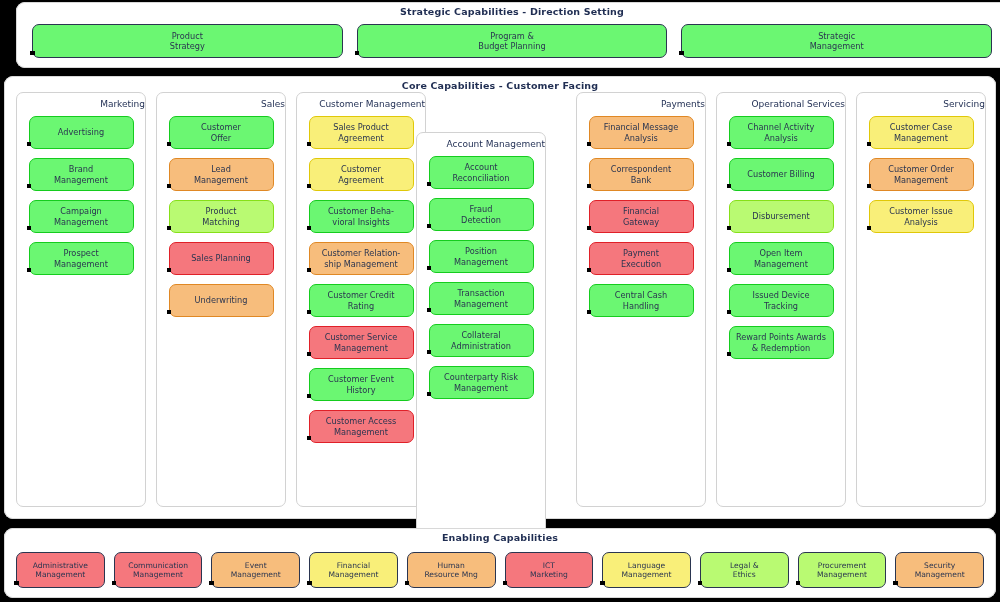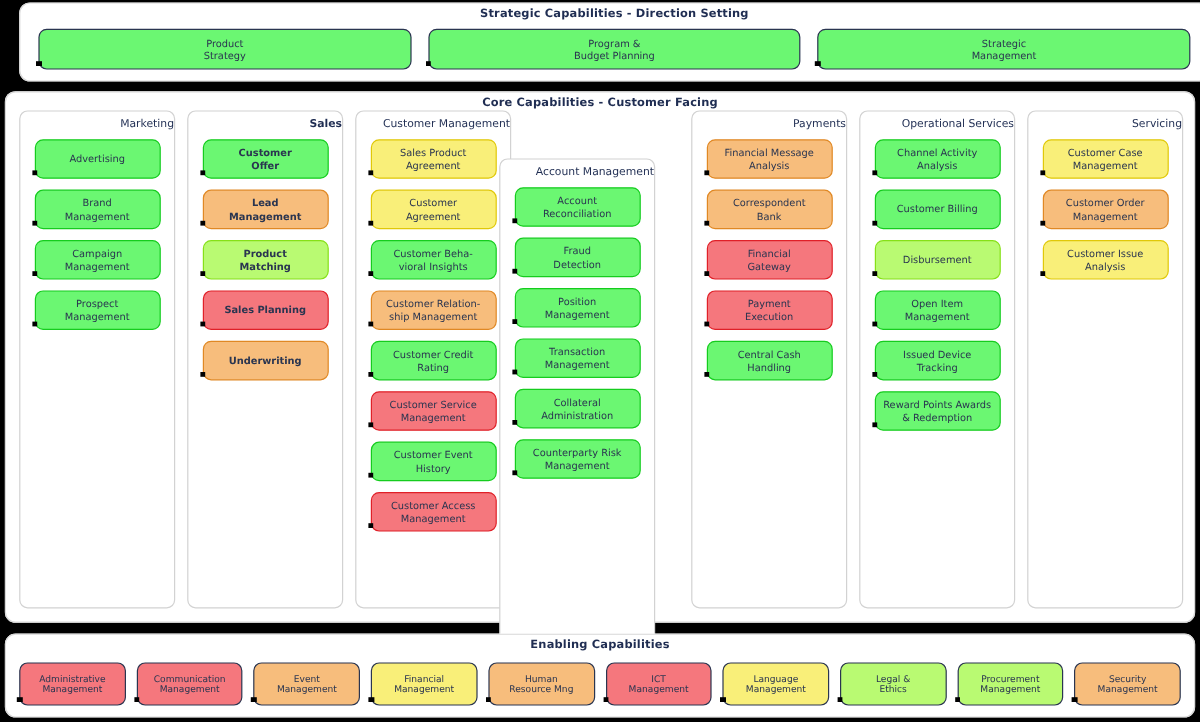--- a/index.html
+++ b/index.html
@@ -180,21 +180,21 @@
         <div class="group-body">
           <div class="cap c-green">Advertising</div>
           <div class="cap c-green">Brand
 Management</div>
           <div class="cap c-green">Campaign
 Management</div>
           <div class="cap c-green">Prospect
 Management</div>
         </div>
       </div>
-      <div class="group" style="left: 156px; font-weight: bold;">
+      <div class="group" style="left: 156px;">
         <div class="group-title">Sales</div>
         <div class="group-body">
           <div class="cap c-green">Customer
 Offer</div>
           <div class="cap c-orange">Lead
 Management</div>
           <div class="cap c-lime">Product
 Matching</div>
           <div class="cap c-red">Sales Planning</div>
           <div class="cap c-orange">Underwriting</div>
@@ -288,21 +288,21 @@
 Management</div>
         <div class="cap-small c-red">Communication
 Management</div>
         <div class="cap-small c-orange">Event
 Management</div>
         <div class="cap-small c-yellow">Financial
 Management</div>
         <div class="cap-small c-orange">Human
 Resource Mng</div>
         <div class="cap-small c-red">ICT
-Management</div>
+Marketing</div>
         <div class="cap-small c-yellow">Language
 Management</div>
         <div class="cap-small c-lime">Legal &amp;
 Ethics</div>
         <div class="cap-small c-lime">Procurement
 Management</div>
         <div class="cap-small c-orange">Security
 Management</div>
       </div>
   </div>

